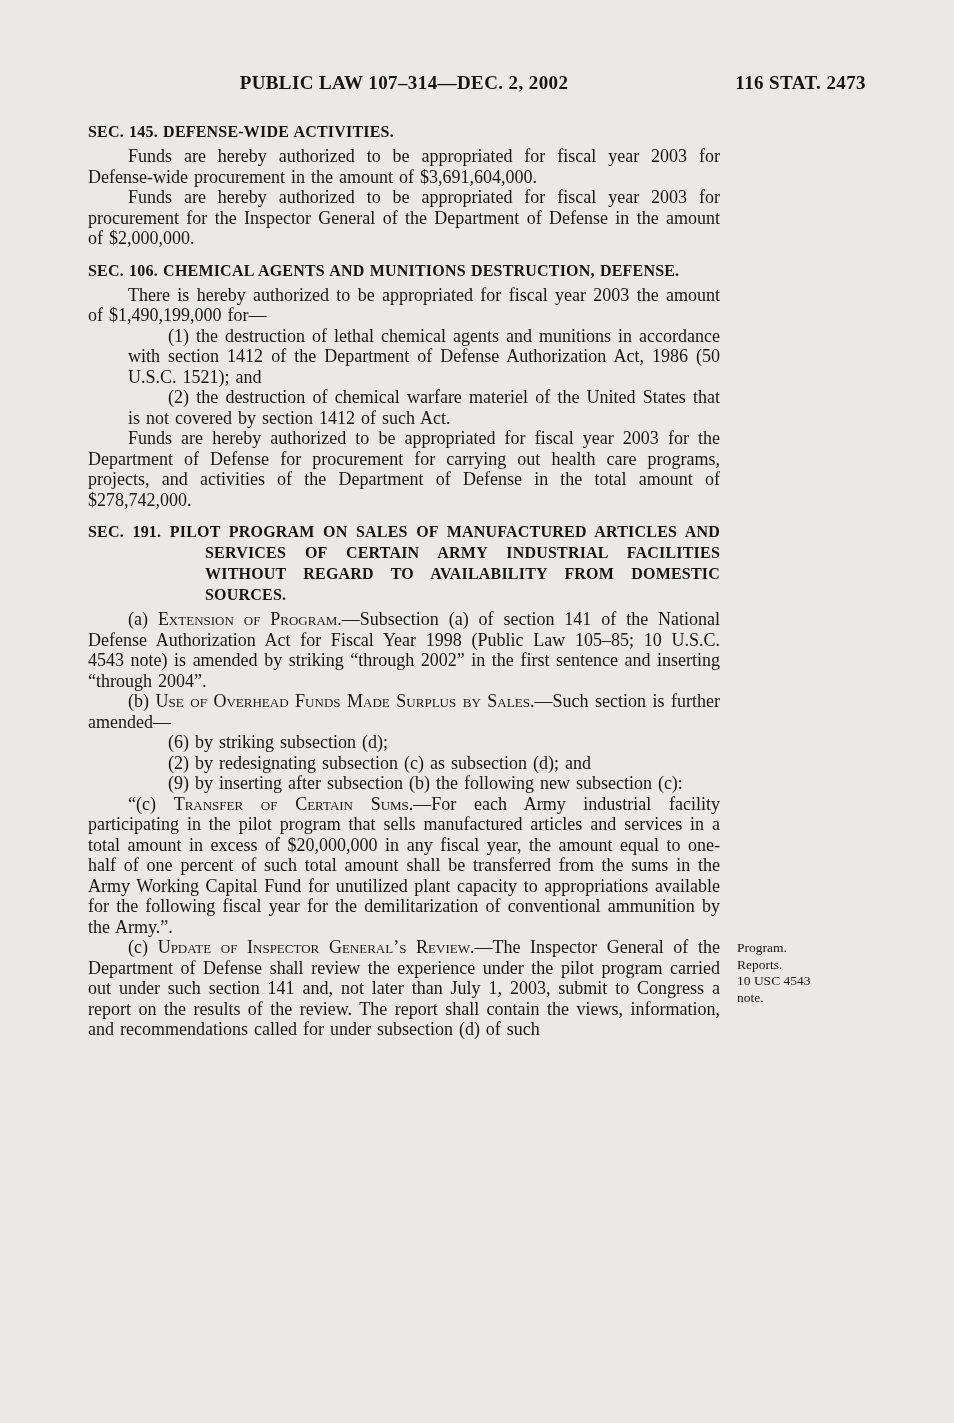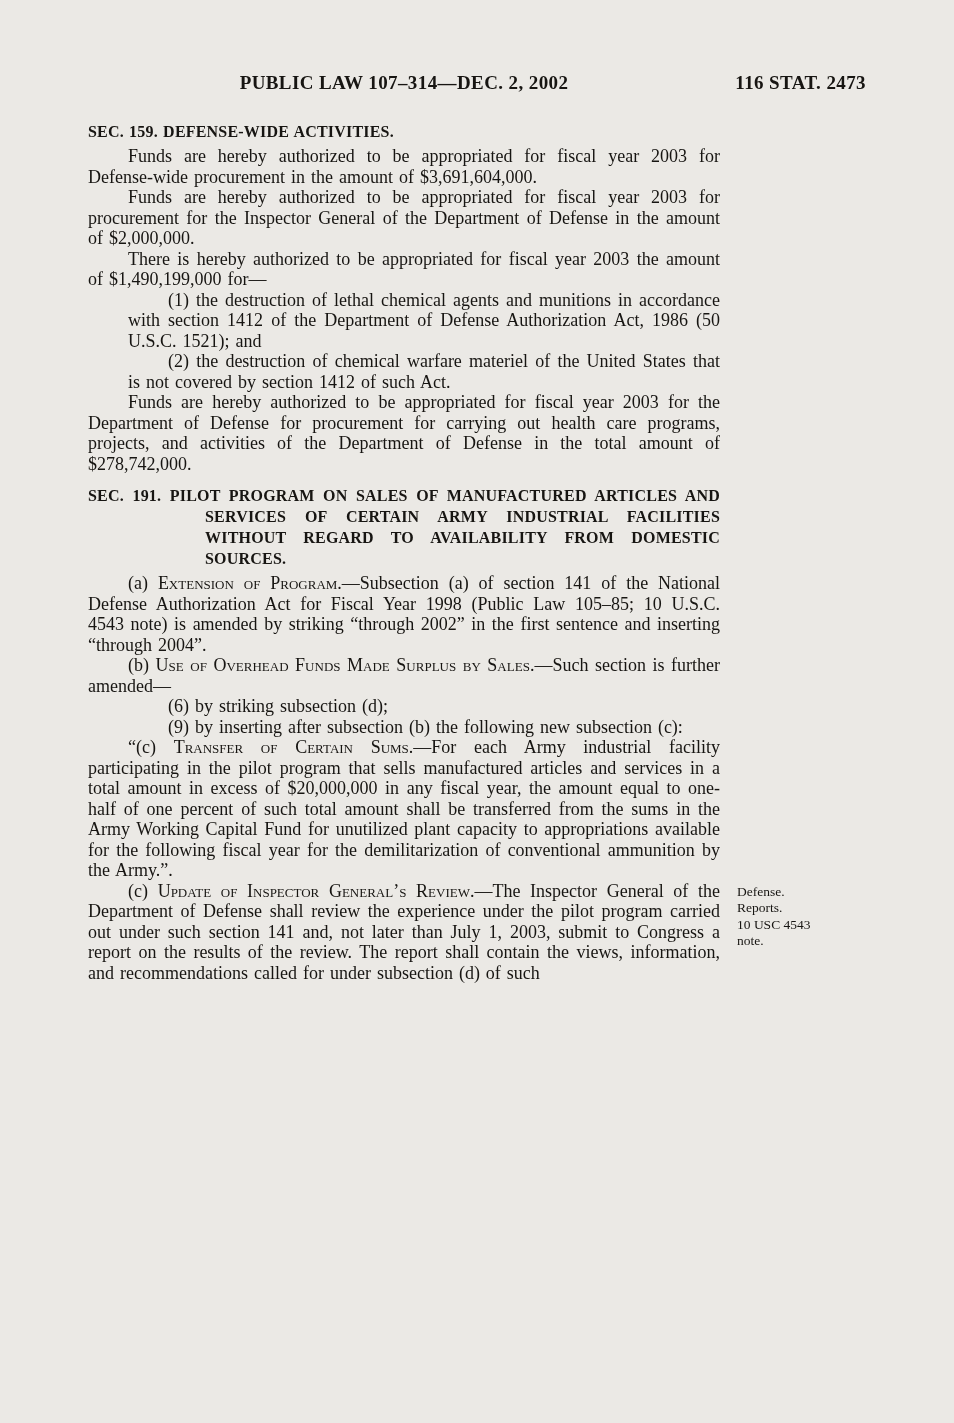--- a/index.html
+++ b/index.html
@@ -85,55 +85,57 @@
 <div class="page">
 
   <header class="page-header">
     <div class="law-title">PUBLIC LAW 107–314—DEC. 2, 2002</div>
     <div class="stat-number">116 STAT. 2473</div>
   </header>
 
   <main class="body-col">
 
     <section>
-      <h3 class="sec-heading">SEC. 159. DEFENSE-WIDE ACTIVITIES.</h3>
+      <h3 class="sec-heading">SEC. 145. DEFENSE-WIDE ACTIVITIES.</h3>
       <p class="para">Funds are hereby authorized to be appropriated for fiscal year 2003 for Defense-wide procurement in the amount of $3,691,604,000.</p>
     </section>
 
     <section>
       <p class="para">Funds are hereby authorized to be appropriated for fiscal year 2003 for procurement for the Inspector General of the Department of Defense in the amount of $2,000,000.</p>
     </section>
 
     <section>
+      <h3 class="sec-heading">SEC. 106. CHEMICAL AGENTS AND MUNITIONS DESTRUCTION, DEFENSE.</h3>
       <p class="para">There is hereby authorized to be appropriated for fiscal year 2003 the amount of $1,490,199,000 for—</p>
       <p class="item">(1) the destruction of lethal chemical agents and munitions in accordance with section 1412 of the Department of Defense Authorization Act, 1986 (50 U.S.C. 1521); and</p>
       <p class="item">(2) the destruction of chemical warfare materiel of the United States that is not covered by section 1412 of such Act.</p>
     </section>
 
     <section>
       <p class="para">Funds are hereby authorized to be appropriated for fiscal year 2003 for the Department of Defense for procurement for carrying out health care programs, projects, and activities of the Department of Defense in the total amount of $278,742,000.</p>
     </section>
 
 
     <section>
       <h3 class="sec-heading">SEC. 191. PILOT PROGRAM ON SALES OF MANUFACTURED ARTICLES AND SERVICES OF CERTAIN ARMY INDUSTRIAL FACILITIES WITHOUT REGARD TO AVAILABILITY FROM DOMESTIC SOURCES.</h3>
 
       <p class="para"><span>(a) </span><span class="sc">Extension of Program</span><span>.—Subsection (a) of section 141 of the National Defense Authorization Act for Fiscal Year 1998 (Public Law 105–85; 10 U.S.C. 4543 note) is amended by striking “through 2002” in the first sentence and inserting “through 2004”.</span></p>
 
       <p class="para"><span>(b) </span><span class="sc">Use of Overhead Funds Made Surplus by Sales</span><span>.—Such section is further amended—</span></p>
 
       <p class="item">(6) by striking subsection (d);</p>
+      <p class="item">(2) by redesignating subsection (c) as subsection (d); and</p>
       <p class="item">(9) by inserting after subsection (b) the following new subsection (c):</p>
 
       <p class="para"><span>“(c) </span><span class="sc">Transfer of Certain Sums</span><span>.—For each Army industrial facility participating in the pilot program that sells manufactured articles and services in a total amount in excess of $20,000,000 in any fiscal year, the amount equal to one-half of one percent of such total amount shall be transferred from the sums in the Army Working Capital Fund for unutilized plant capacity to appropriations available for the following fiscal year for the demilitarization of conventional ammunition by the Army.”.</span></p>
 
       <div class="rel">
         <p class="para"><span>(c) </span><span class="sc">Update of Inspector General’s Review</span><span>.—The Inspector General of the Department of Defense shall review the experience under the pilot program carried out under such section 141 and, not later than July 1, 2003, submit to Congress a report on the results of the review. The report shall contain the views, information, and recommendations called for under subsection (d) of such</span></p>
         <aside class="margin-note">
-          <div>Defense.</div>
+          <div>Program.</div>
           <div>Reports.</div>
           <div>10 USC 4543</div>
           <div>note.</div>
         </aside>
       </div>
     </section>
 
   </main>
 </div>
 

